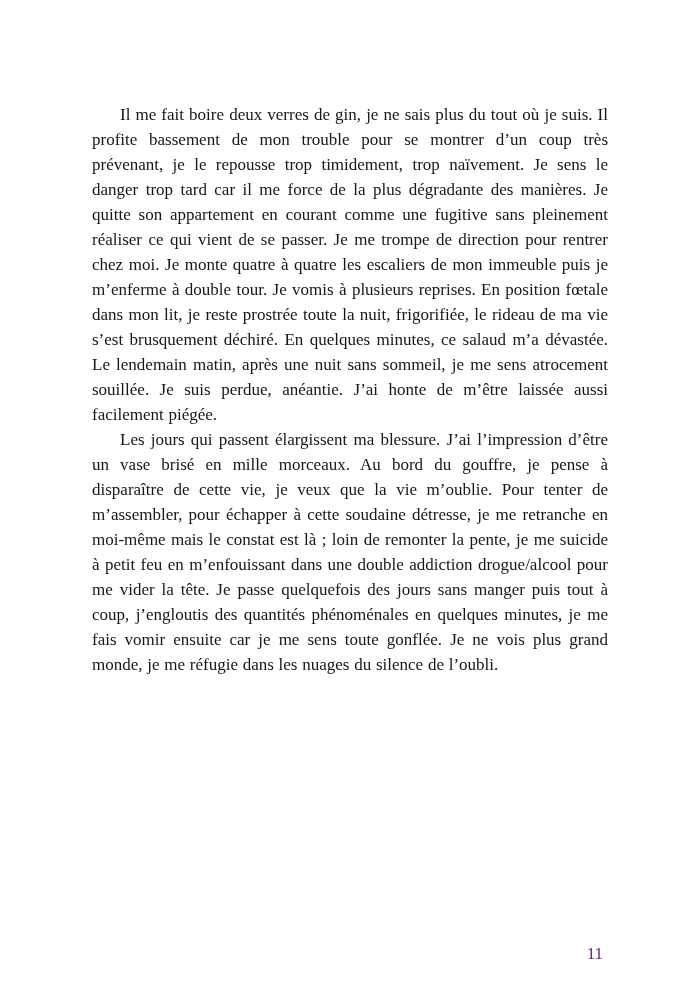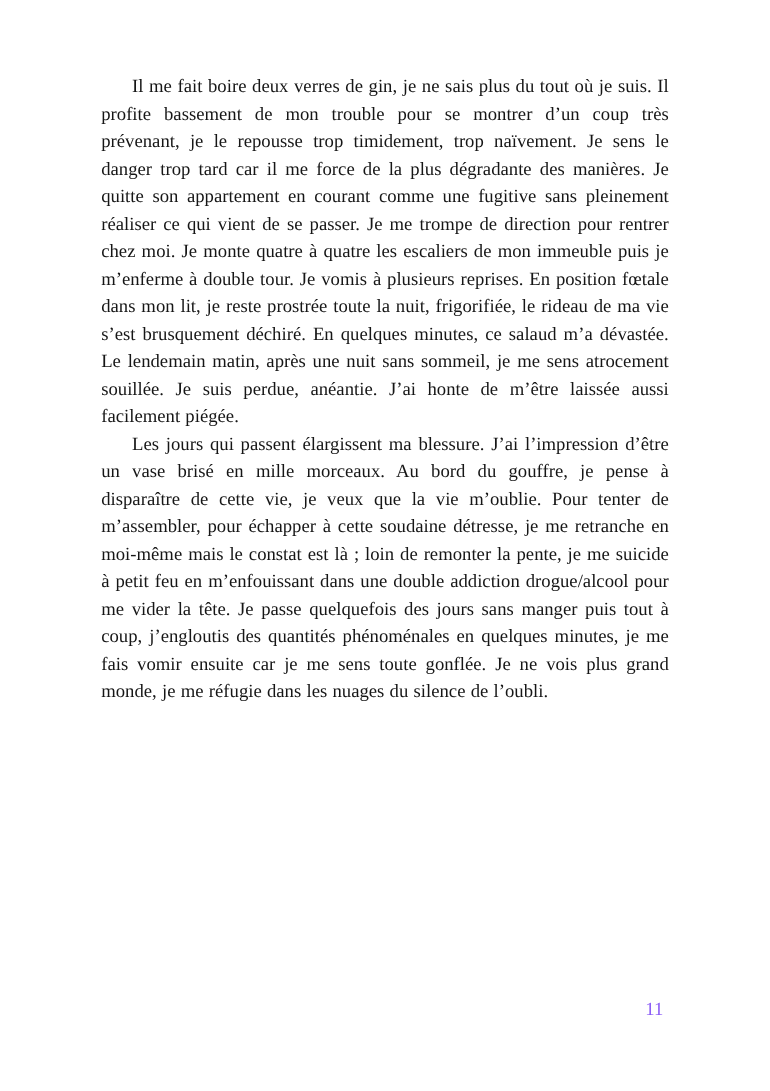--- a/index.html
+++ b/index.html
@@ -12,20 +12,21 @@
       background: #ffffff;
       position: relative;
       overflow: hidden;
       font-family: "Liberation Serif", serif;
       color: #161616;
     }
     .page {
       position: absolute;
       inset: 0;
       background: #ffffff;
+      margin-top: 36px;
     }
     .text-block {
       position: absolute;
       left: 92px;
       top: 66px;
       width: 516px;
     }
     .text-block p {
       margin: 0;
       font-size: 17px;
@@ -36,21 +37,21 @@
       word-spacing: 0.5px;
       hyphens: none;
       color: #161616;
     }
     .page-number {
       position: absolute;
       top: 908px;
       right: 97px;
       font-size: 17px;
       line-height: 20px;
-      color: #8b5cf6;
+      color: #701a75;
     }
   </style>
 </head>
 <body>
 
 <div class="page">
   <main class="text-block">
     <p>Il me fait boire deux verres de gin, je ne sais plus du tout où je suis. Il profite bassement de mon trouble pour se montrer d’un coup très prévenant, je le repousse trop timidement, trop naïvement. Je sens le danger trop tard car il me force de la plus dégradante des manières. Je quitte son appartement en courant comme une fugitive sans pleinement réaliser ce qui vient de se passer. Je me trompe de direction pour rentrer chez moi. Je monte quatre à quatre les escaliers de mon immeuble puis je m’enferme à double tour. Je vomis à plusieurs reprises. En position fœtale dans mon lit, je reste prostrée toute la nuit, frigorifiée, le rideau de ma vie s’est brusquement déchiré. En quelques minutes, ce salaud m’a dévastée. Le lendemain matin, après une nuit sans sommeil, je me sens atrocement souillée. Je suis perdue, anéantie. J’ai honte de m’être laissée aussi facilement piégée.</p>
     <p>Les jours qui passent élargissent ma blessure. J’ai l’impression d’être un vase brisé en mille morceaux. Au bord du gouffre, je pense à disparaître de cette vie, je veux que la vie m’oublie. Pour tenter de m’assembler, pour échapper à cette soudaine détresse, je me retranche en moi-même mais le constat est là ; loin de remonter la pente, je me suicide à petit feu en m’enfouissant dans une double addiction drogue/alcool pour me vider la tête. Je passe quelquefois des jours sans manger puis tout à coup, j’engloutis des quantités phénoménales en quelques minutes, je me fais vomir ensuite car je me sens toute gonflée. Je ne vois plus grand monde, je me réfugie dans les nuages du silence de l’oubli.</p>
   </main>

